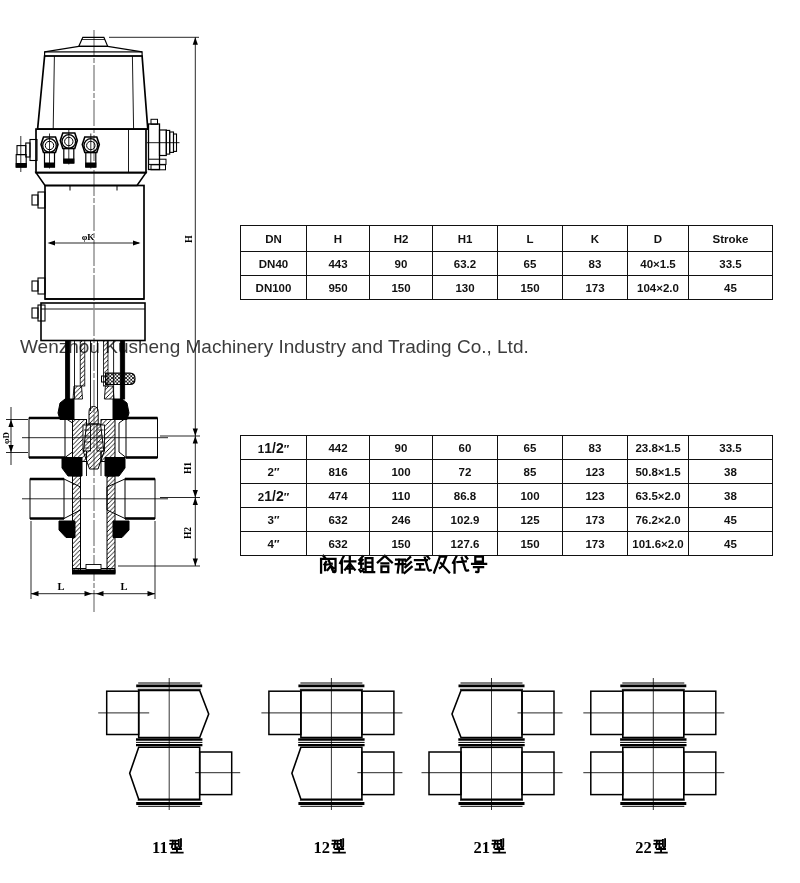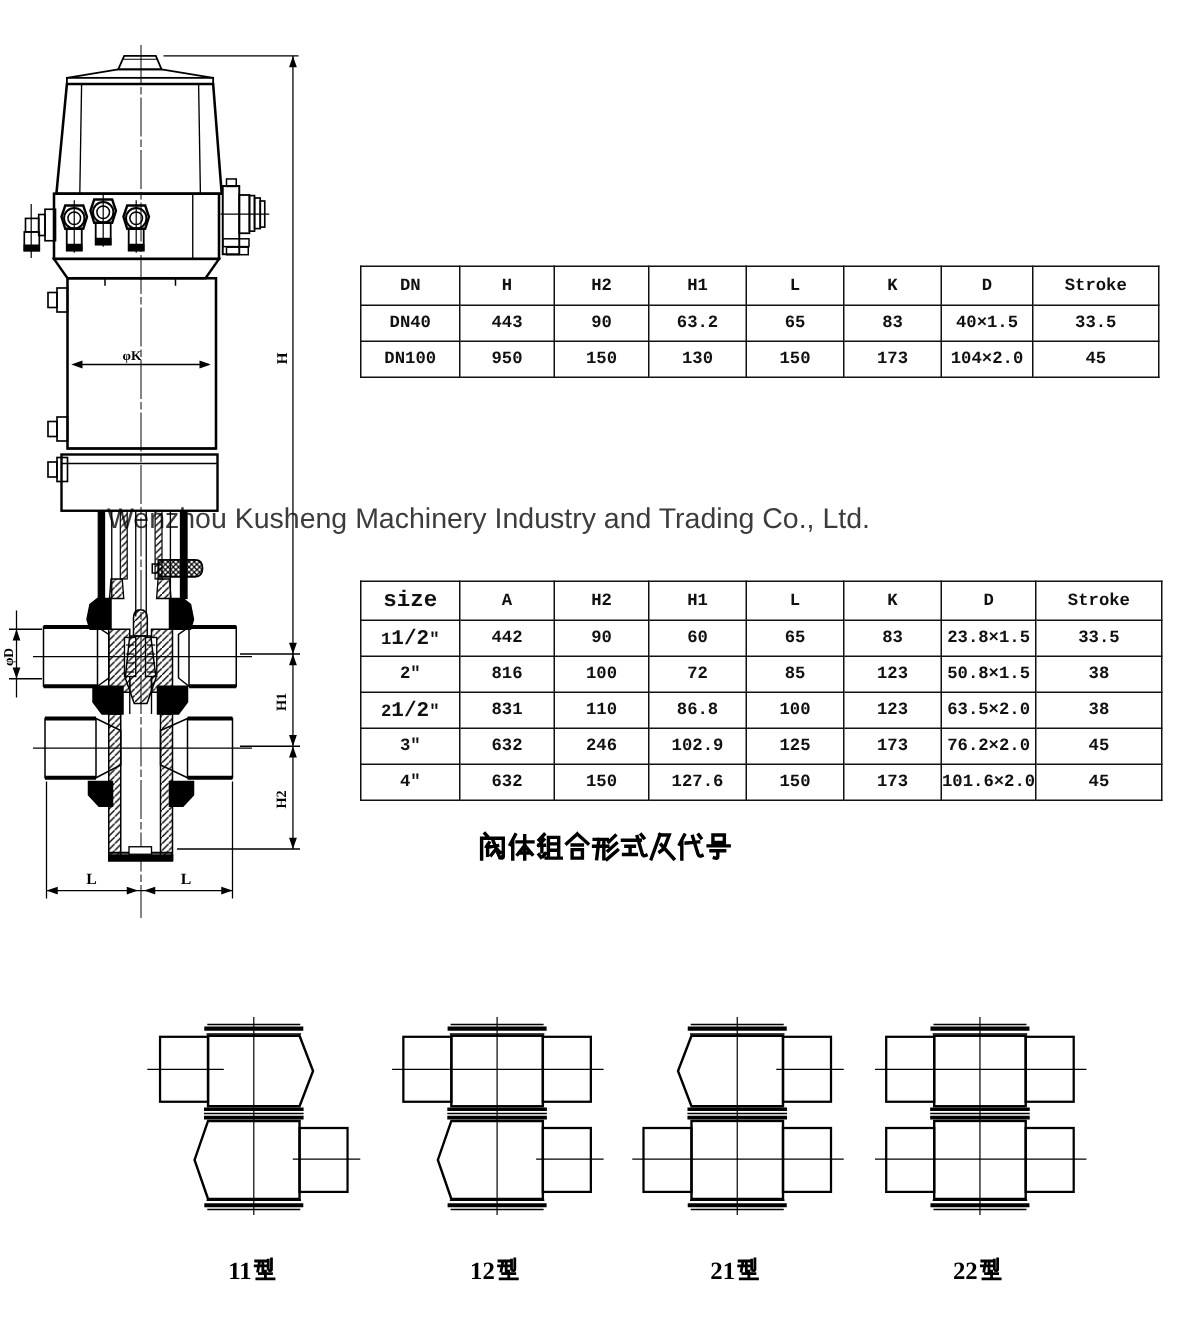--- a/index.html
+++ b/index.html
@@ -1,21 +1,21 @@
 <!DOCTYPE html>
 <html><head><meta charset="utf-8">
 <style>
 html,body{margin:0;padding:0;background:#fff;}
 #page{position:relative;width:800px;height:883px;background:#fff;overflow:hidden;
   font-family:"Liberation Sans", sans-serif;}
 #wm{position:absolute;left:20px;top:336px;width:560px;font-size:19px;color:#3c3c3c;
-  font-family:"Liberation Sans", sans-serif;z-index:3;mix-blend-mode:multiply;white-space:nowrap;text-align:right;}
+  font-family:"Liberation Sans", sans-serif;z-index:3;mix-blend-mode:multiply;white-space:nowrap;}
 svg{position:absolute;left:0;top:0;z-index:2;}
 .t{position:absolute;border-collapse:collapse;table-layout:fixed;z-index:4;
-  font-family:Liberation Mono, monospace;font-weight:bold;font-size:11.5px;color:#111;}
+  font-family:Liberation Sans, sans-serif;font-weight:bold;font-size:11.5px;color:#111;margin-top:48px;}
 .t td{border:1px solid #111;text-align:center;padding:0;height:23px;overflow:hidden;}
 .t tr.hd td{height:25px;}
 .t td.big{font-size:15px;font-weight:bold;}
 .fr{font-size:14px;}
 </style></head>
 <body>
 <div id="page">
 
 <div id="wm">Wenzhou Kusheng Machinery Industry and Trading Co., Ltd.</div>
 <svg width="800" height="883" viewBox="0 0 800 883">
@@ -441,30 +441,20 @@
         <col style="width:66px">
         <col style="width:63px">
         <col style="width:63px">
         <col style="width:65px">
         <col style="width:65px">
         <col style="width:65px">
         <col style="width:61px">
         <col style="width:84px">
       </colgroup>
 <tbody>
-        <tr class="hd">
-<td class="big">size</td>
-<td>A</td>
-<td>H2</td>
-<td>H1</td>
-<td>L</td>
-<td>K</td>
-<td>D</td>
-<td>Stroke</td>
-</tr>
 <tr>
           <td>1<span class="fr">1/2</span>″</td>
           <td>442</td>
           <td>90</td>
           <td>60</td>
           <td>65</td>
           <td>83</td>
           <td>23.8×1.5</td>
           <td>33.5</td>
         </tr>
@@ -473,21 +463,21 @@
           <td>816</td>
           <td>100</td>
           <td>72</td>
           <td>85</td>
           <td>123</td>
           <td>50.8×1.5</td>
           <td>38</td>
         </tr>
 <tr>
           <td>2<span class="fr">1/2</span>″</td>
-          <td>831</td>
+          <td>474</td>
           <td>110</td>
           <td>86.8</td>
           <td>100</td>
           <td>123</td>
           <td>63.5×2.0</td>
           <td>38</td>
         </tr>
 <tr>
           <td>3″</td>
           <td>632</td>

